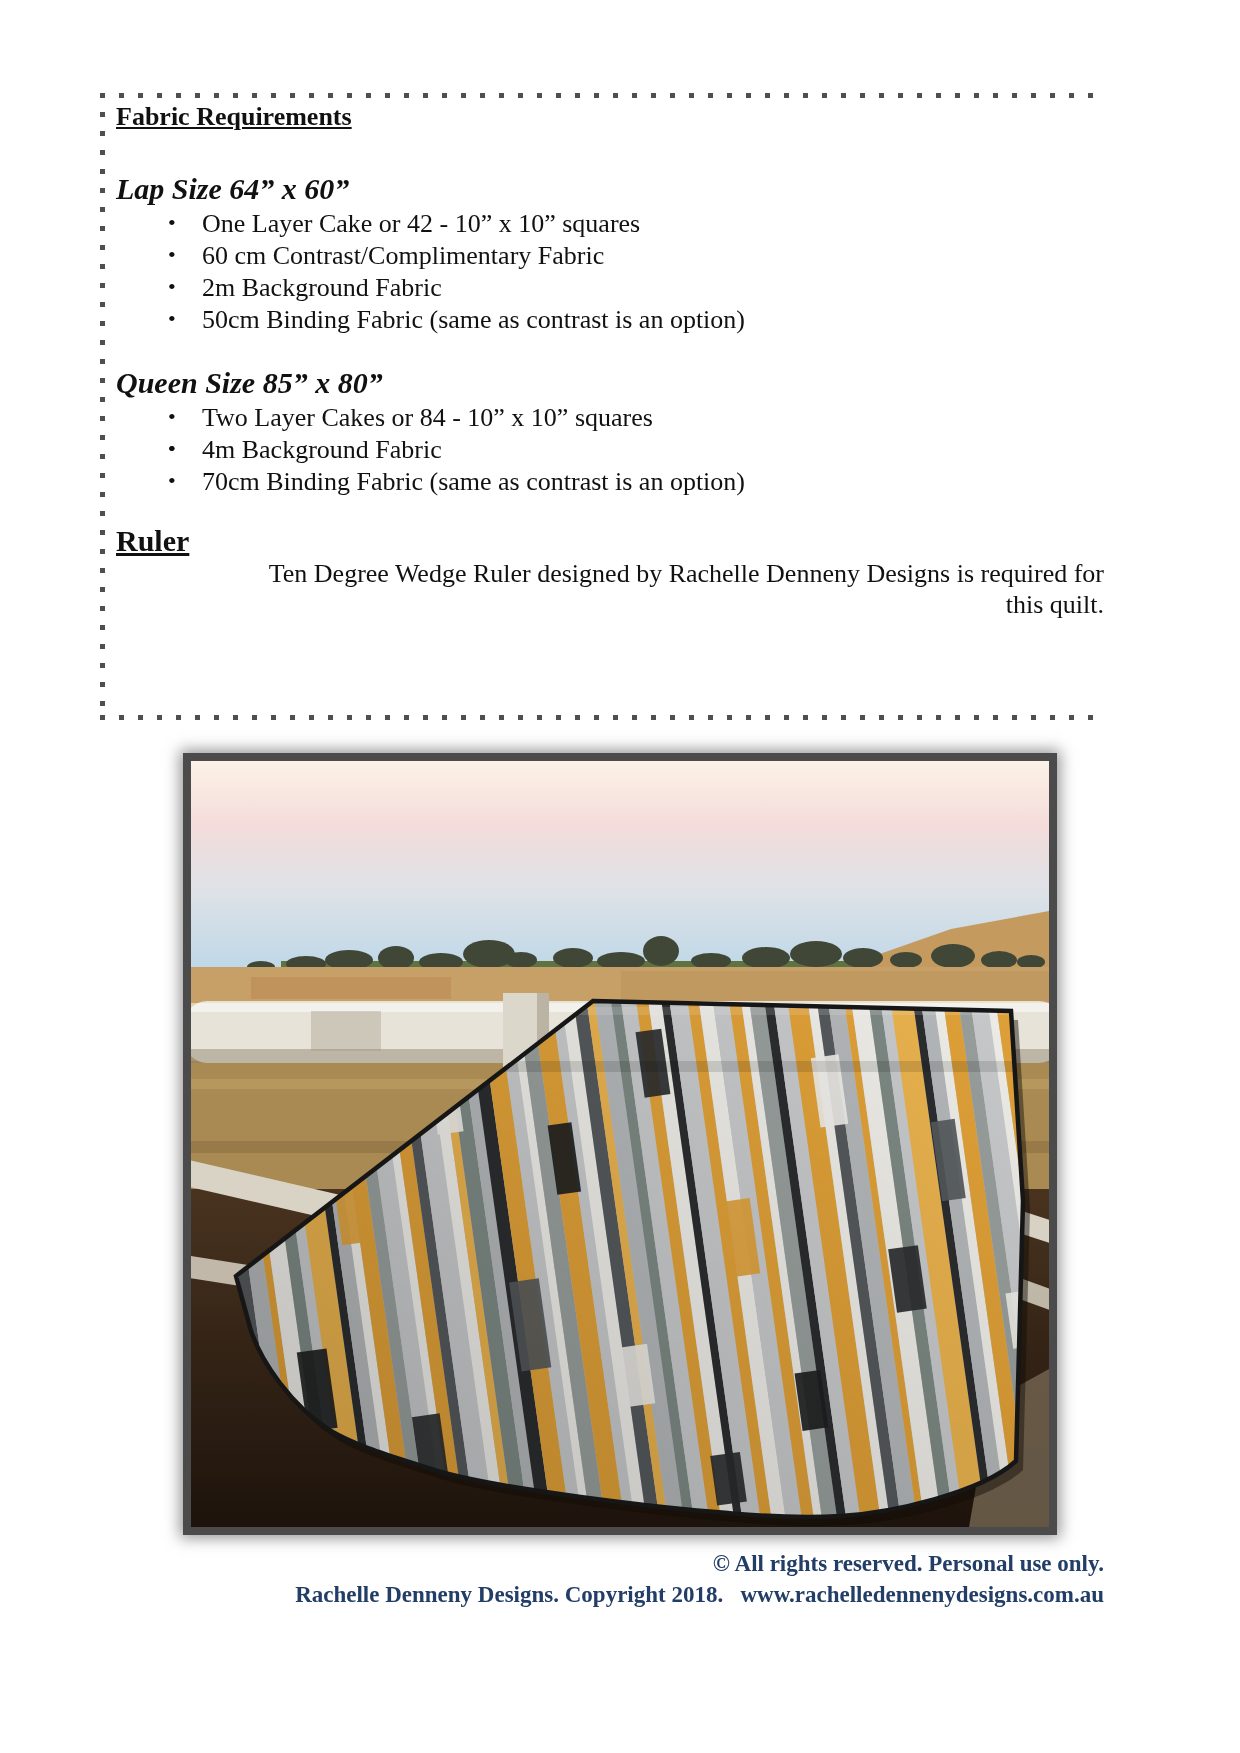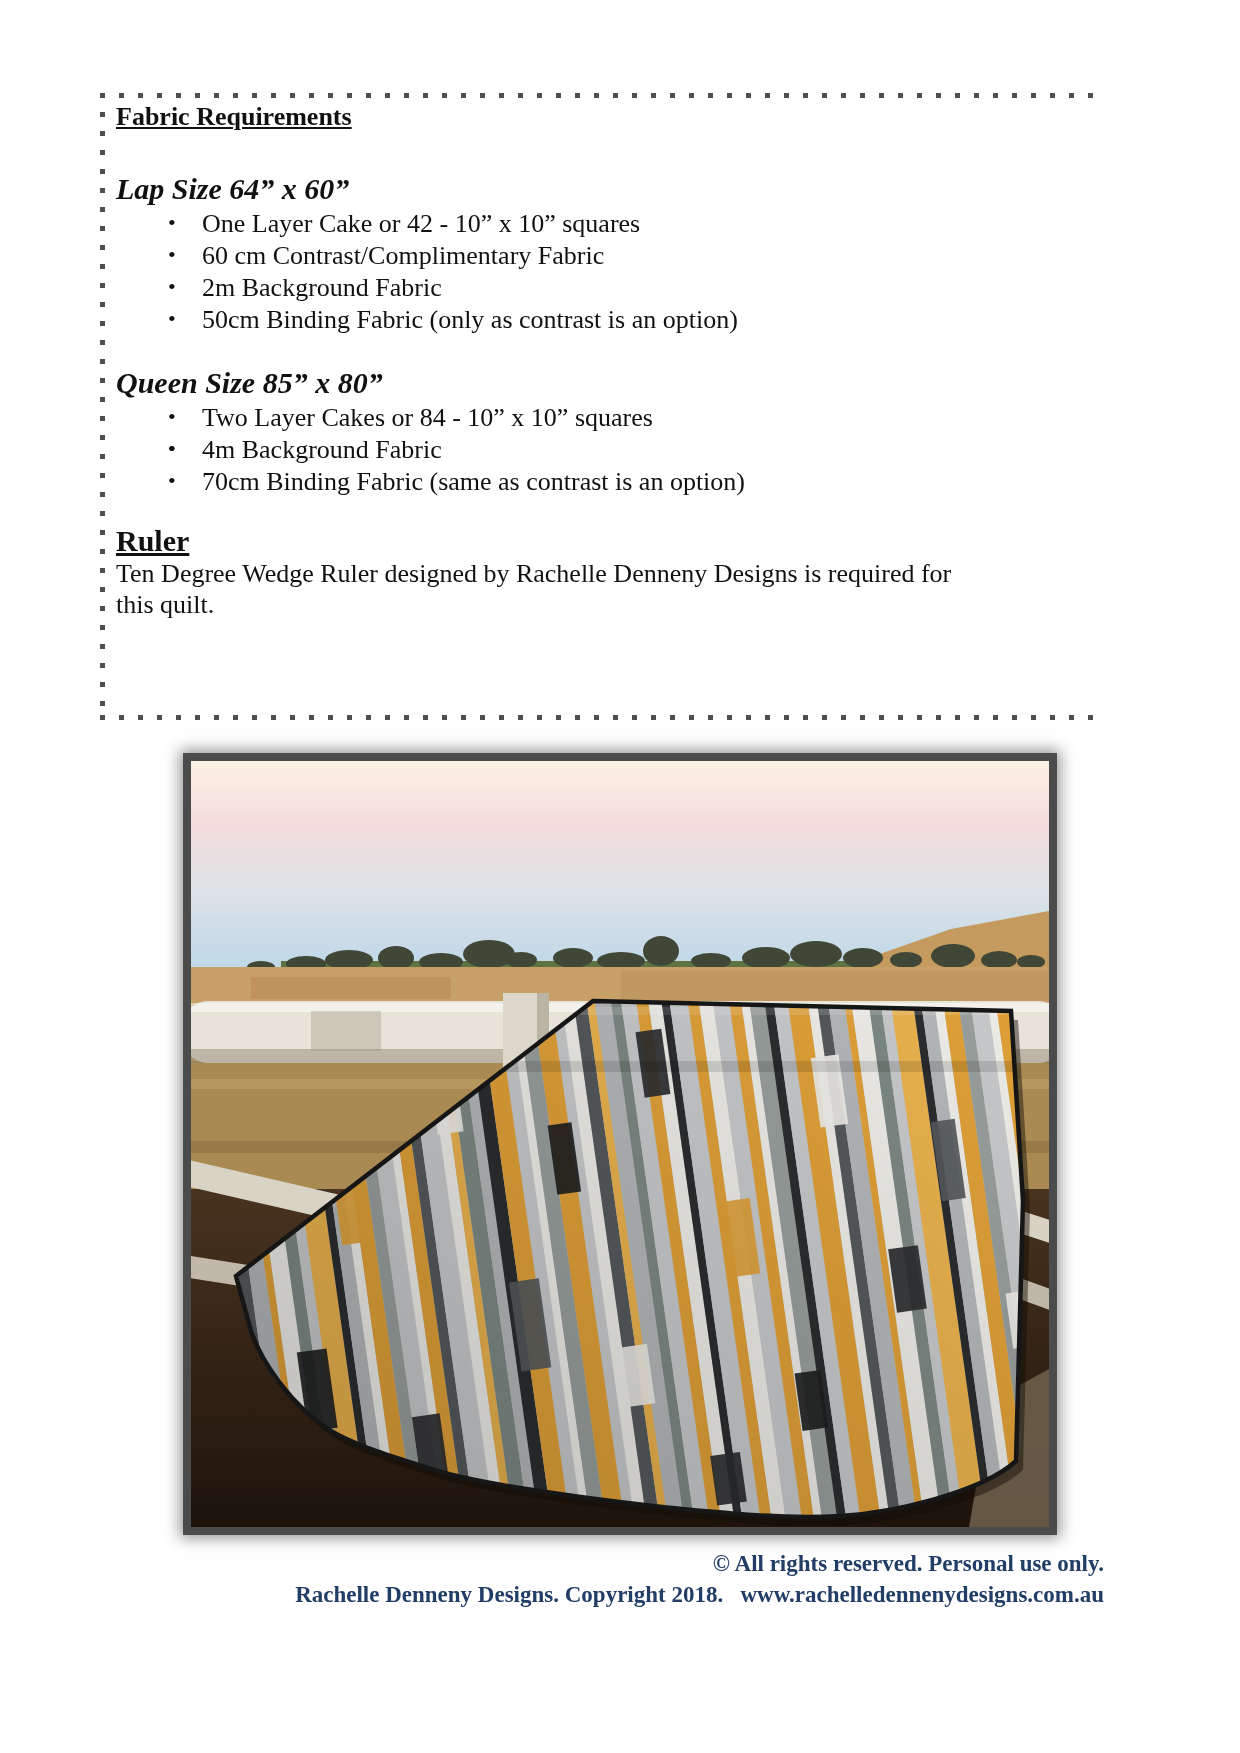--- a/index.html
+++ b/index.html
@@ -17,21 +17,21 @@
   .dot-right{right:0;}
   .req-content{position:absolute;left:0;top:0;right:0;bottom:0;padding:8px 26px 0 16px;}
   .req-title{font-size:26px;font-weight:bold;text-decoration:underline;line-height:32px;}
   .size-head{font-size:30px;font-weight:bold;font-style:italic;line-height:38px;margin-top:37px;}
   .size-head.queen{margin-top:28px;}
   ul.bullets{list-style:none;margin:0;padding:0 0 0 52px;}
   ul.bullets li{position:relative;font-size:26px;line-height:32px;padding-left:34px;}
   ul.bullets li .marker{position:absolute;left:0;top:-1px;font-size:22px;}
   .ruler-head{font-size:30px;font-weight:bold;text-decoration:underline;line-height:32px;margin-top:27px;}
   .ruler-par{font-size:26px;line-height:31px;margin-top:1px;}
-  .ruler-par span{display:block;}
+  .ruler-par span{display:block;text-align:right;}
   
   .photo{position:absolute;left:183px;top:753px;width:874px;height:782px;box-sizing:border-box;
          border:8px solid var(--frame,#4b4b4b);
          box-shadow:0 0 14px 3px rgba(90,90,90,.65);background:#ccc;}
   .photo svg{display:block;width:100%;height:100%;}
   
   .footer{position:absolute;left:0;right:0;top:1548px;text-align:right;
           font-weight:bold;font-size:23px;line-height:31px;color:var(--footer,#223d66);}
   .footer span{display:block;white-space:pre;}
 </style>
@@ -55,21 +55,21 @@
           <span class="marker">•</span>
           <span>One Layer Cake or 42 - 10” x 10” squares</span></li>
         <li>
           <span class="marker">•</span>
           <span>60 cm Contrast/Complimentary Fabric</span></li>
         <li>
           <span class="marker">•</span>
           <span>2m Background Fabric</span></li>
         <li>
           <span class="marker">•</span>
-          <span>50cm Binding Fabric (only as contrast is an option)</span></li>
+          <span>50cm Binding Fabric (same as contrast is an option)</span></li>
       </ul>
 
       <div class="size-head queen">Queen Size 85” x 80”</div>
       <ul class="bullets">
         <li>
           <span class="marker">•</span>
           <span>Two Layer Cakes or 84 - 10” x 10” squares</span></li>
         <li>
           <span class="marker">•</span>
           </li>

